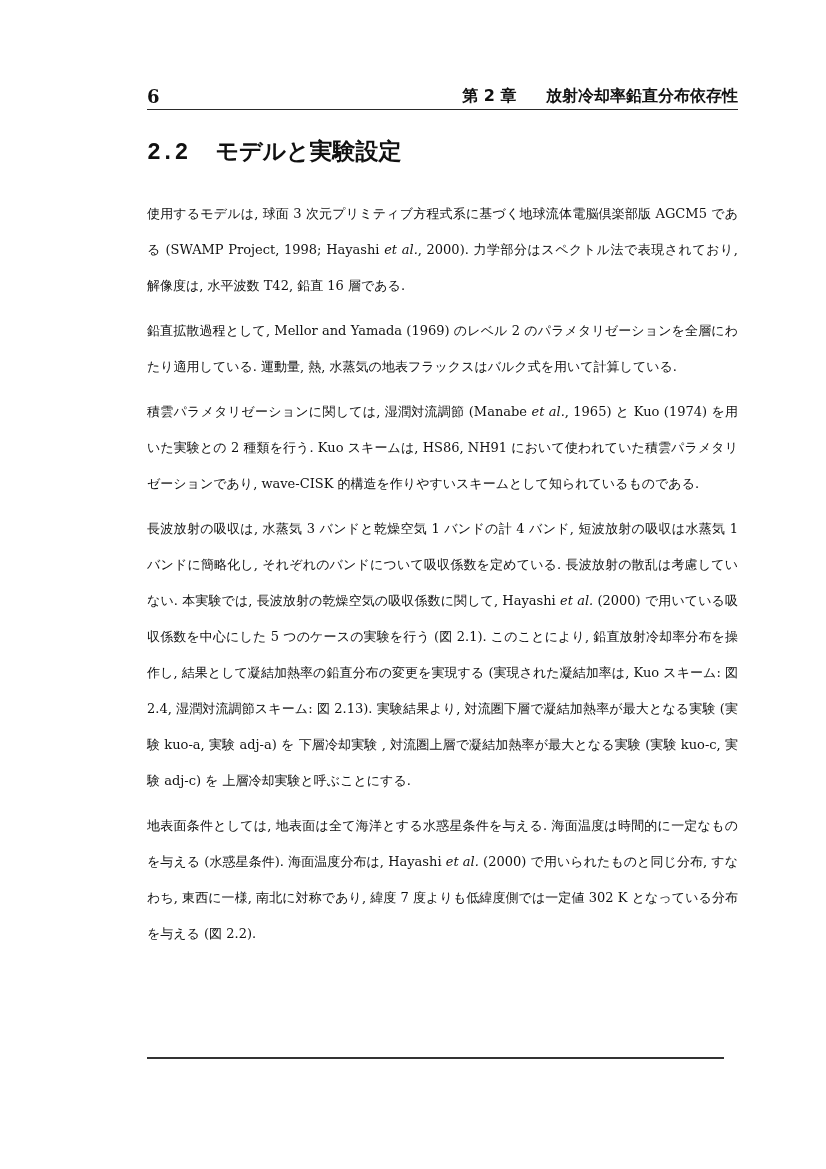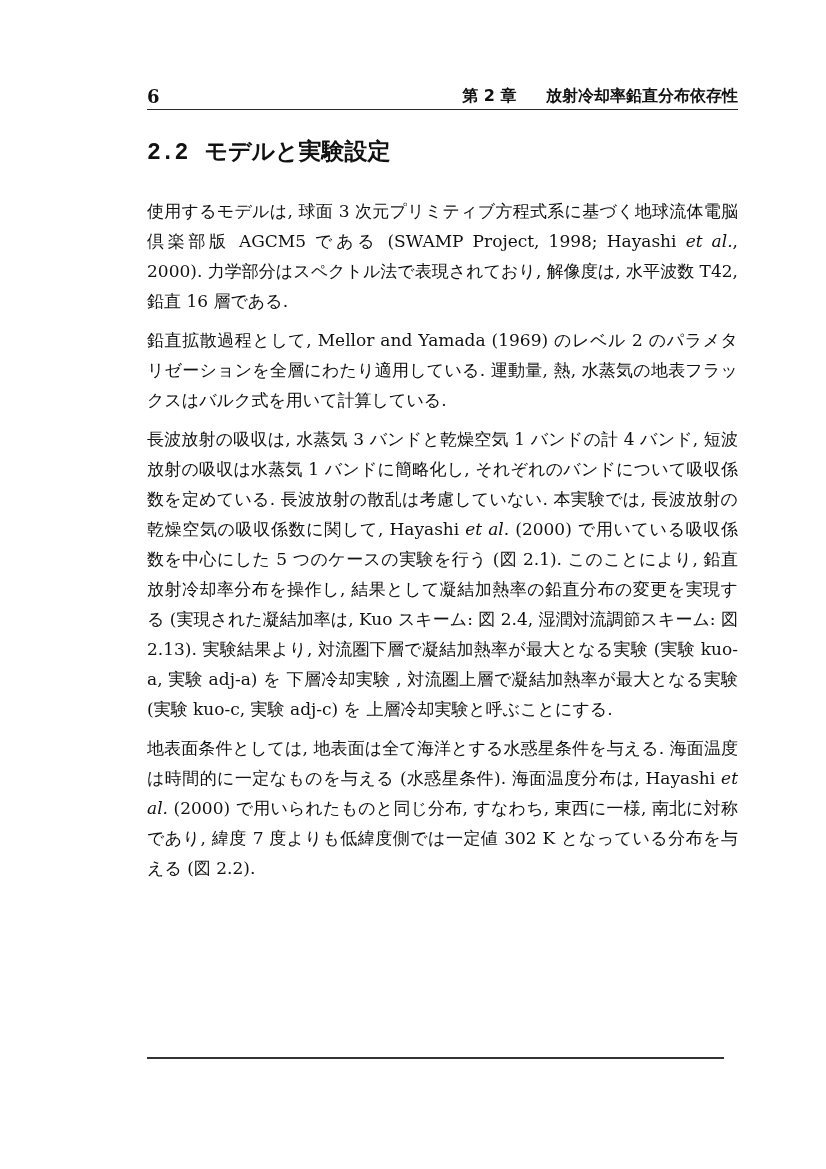--- a/index.html
+++ b/index.html
@@ -54,32 +54,32 @@
     font-size: 23px;
     font-weight: bold;
     line-height: 1.1;
     white-space: nowrap;
   }
   .section-heading .sec-num {
     font-family: Liberation Mono, monospace;
   }
   .section-heading .sec-title {
     font-family: "DejaVu Sans", "Liberation Sans", sans-serif;
-    margin-left: 8px;
+    margin-left: 19px;
   }
   .body-text {
     position: absolute;
     left: 147px;
     top: 196px;
     width: 591px;
   }
   .body-text p {
     margin: 0 0 9px 0;
-    font-size: 17px;
-    line-height: 30px;
+    font-size: 13px;
+    line-height: 36px;
     text-align: justify;
     letter-spacing: 0;
   }
   .body-text p i {
     font-style: italic;
   }
   .footnote-rule {
     position: absolute;
     left: 147px;
     top: 1057px;
@@ -103,19 +103,20 @@
   <div class="header-rule"></div>
 
   <h2 class="section-heading">
     <span class="sec-num">2.2</span>
     <span class="sec-title">モデルと実験設定</span>
   </h2>
 
   <div class="body-text">
     <p>使用するモデルは, 球面 3 次元プリミティブ方程式系に基づく地球流体電脳倶楽部版 AGCM5 である (SWAMP Project, 1998; Hayashi <i>et al.</i>, 2000). 力学部分はスペクトル法で表現されており, 解像度は, 水平波数 T42, 鉛直 16 層である.</p>
     <p>鉛直拡散過程として, Mellor and Yamada (1969) のレベル 2 のパラメタリゼーションを全層にわたり適用している. 運動量, 熱, 水蒸気の地表フラックスはバルク式を用いて計算している.</p>
+    <p>積雲パラメタリゼーションに関しては, 湿潤対流調節 (Manabe <i>et al.</i>, 1965) と Kuo (1974) を用いた実験との 2 種類を行う. Kuo スキームは, HS86, NH91 において使われていた積雲パラメタリゼーションであり, wave-CISK 的構造を作りやすいスキームとして知られているものである.</p>
     <p>長波放射の吸収は, 水蒸気 3 バンドと乾燥空気 1 バンドの計 4 バンド, 短波放射の吸収は水蒸気 1 バンドに簡略化し, それぞれのバンドについて吸収係数を定めている. 長波放射の散乱は考慮していない. 本実験では, 長波放射の乾燥空気の吸収係数に関して, Hayashi <i>et al.</i> (2000) で用いている吸収係数を中心にした 5 つのケースの実験を行う (図 2.1). このことにより, 鉛直放射冷却率分布を操作し, 結果として凝結加熱率の鉛直分布の変更を実現する (実現された凝結加率は, Kuo スキーム: 図 2.4, 湿潤対流調節スキーム: 図 2.13). 実験結果より, 対流圏下層で凝結加熱率が最大となる実験 (実験 kuo-a, 実験 adj-a) を 下層冷却実験 , 対流圏上層で凝結加熱率が最大となる実験 (実験 kuo-c, 実験 adj-c) を 上層冷却実験と呼ぶことにする.</p>
     <p>地表面条件としては, 地表面は全て海洋とする水惑星条件を与える. 海面温度は時間的に一定なものを与える (水惑星条件). 海面温度分布は, Hayashi <i>et al.</i> (2000) で用いられたものと同じ分布, すなわち, 東西に一様, 南北に対称であり, 緯度 7 度よりも低緯度側では一定値 302 K となっている分布を与える (図 2.2).</p>
   </div>
 
   <div class="footnote-rule"></div>
 
 </div>
 
 </body></html>

